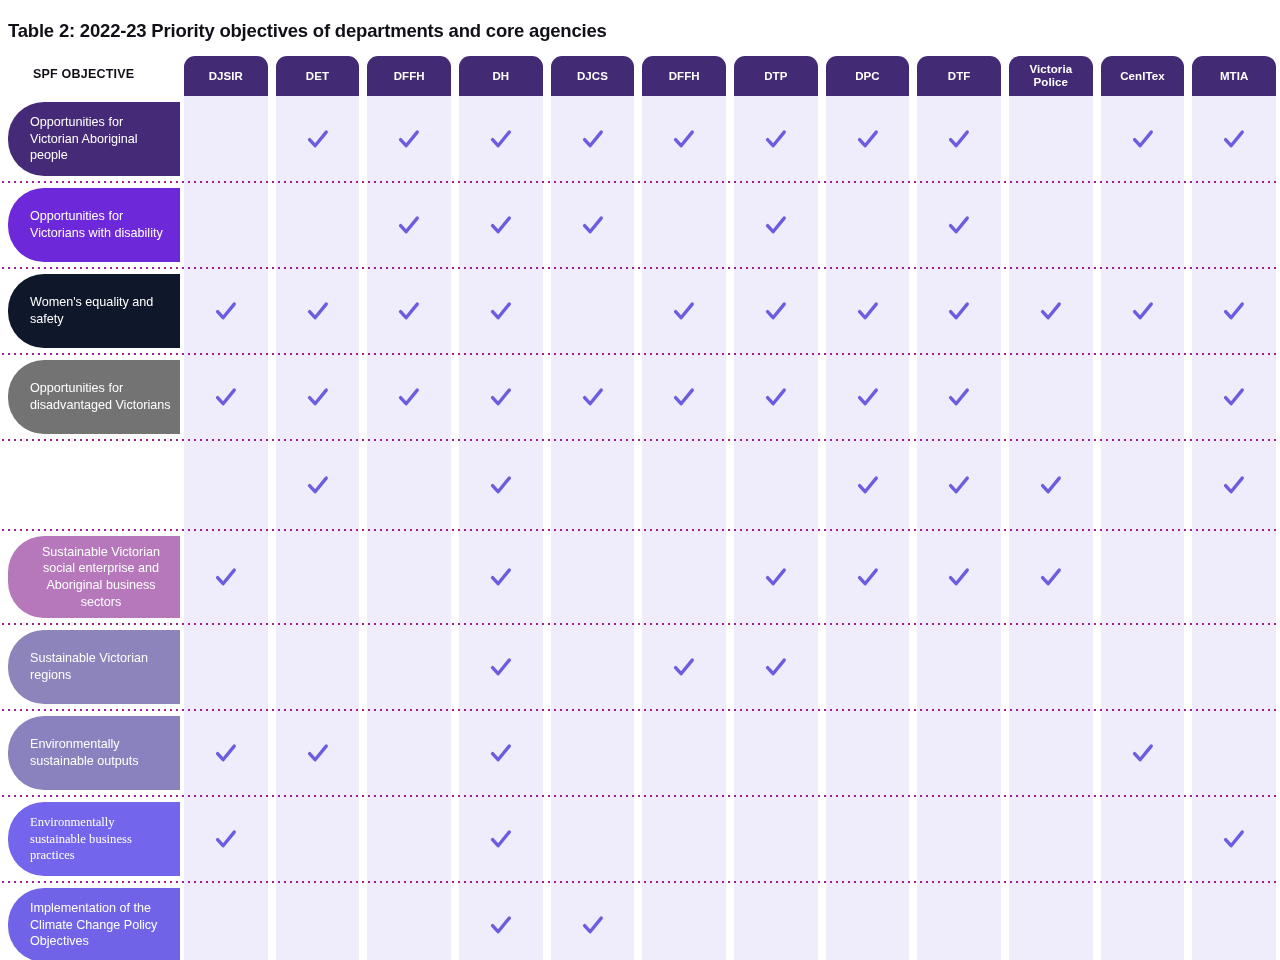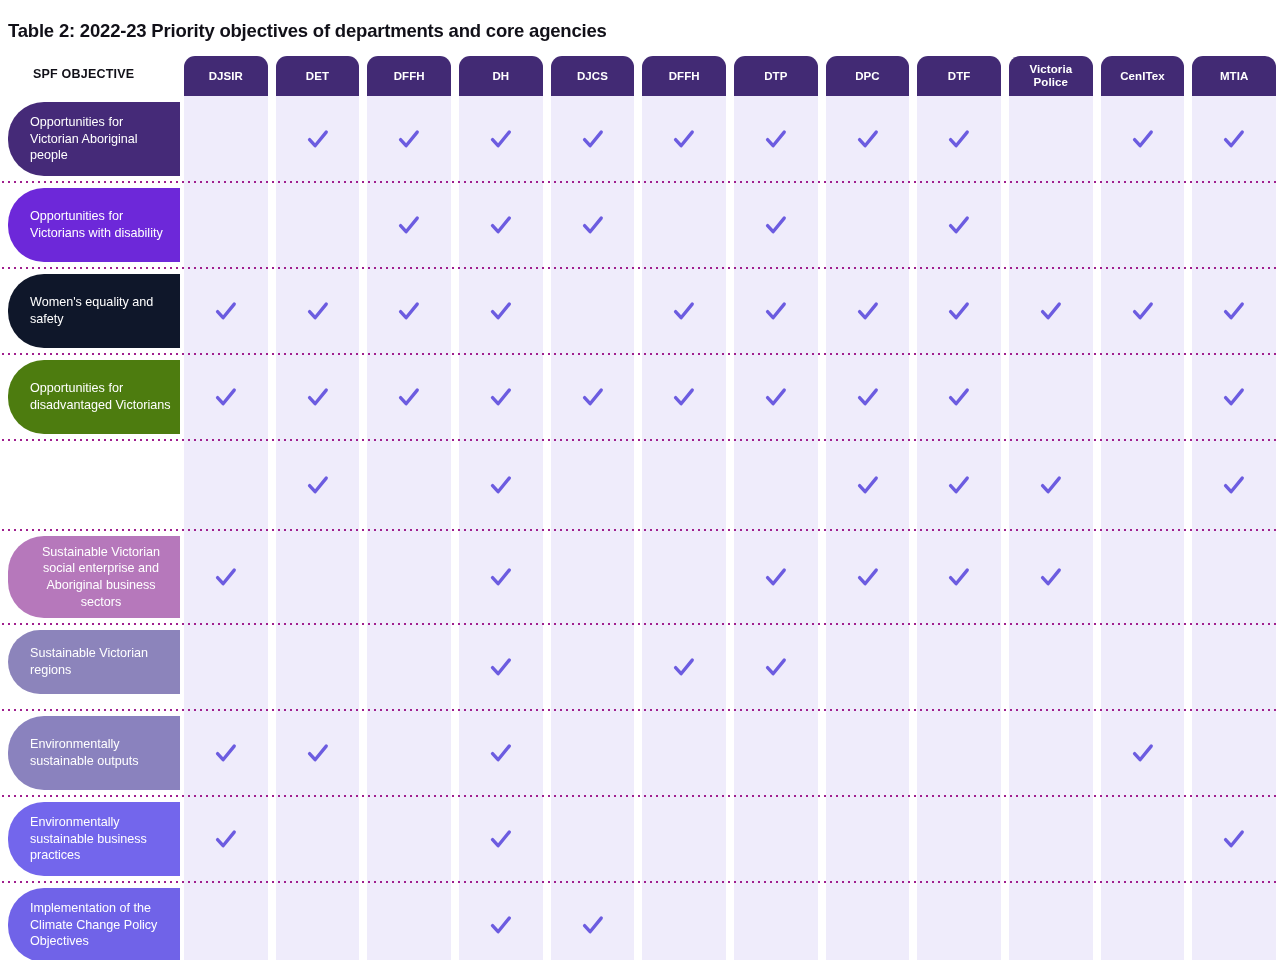--- a/index.html
+++ b/index.html
@@ -322,21 +322,21 @@
               </svg>
             </div>
             <div class="check" style="left: 1221.17px; top: 30px;">
               <svg viewBox="0 0 24 24" aria-hidden="true">
                 <path d="M4.2 12.6 L9.3 18.2 L19.6 5.6" fill="none" stroke="#6c5ce0" stroke-width="3.1" stroke-linecap="round" stroke-linejoin="round"></path>
               </svg>
             </div>
           </div>
           <div class="row-sep" style="top: 257px;"></div>
           <div class="row" style="top: 258px; height: 86px;">
-            <div class="obj-pill" style="top: 6px; height: 74px; background: #4d7c0f;">
+            <div class="obj-pill" style="top: 6px; height: 74px; background: #737373;">
               <span>Opportunities for disadvantaged Victorians</span>
             </div>
             <div class="check" style="left: 212.833px; top: 30px;">
               <svg viewBox="0 0 24 24" aria-hidden="true">
                 <path d="M4.2 12.6 L9.3 18.2 L19.6 5.6" fill="none" stroke="#6c5ce0" stroke-width="3.1" stroke-linecap="round" stroke-linejoin="round"></path>
               </svg>
             </div>
             <div class="check" style="left: 304.5px; top: 30px;">
               <svg viewBox="0 0 24 24" aria-hidden="true">
                 <path d="M4.2 12.6 L9.3 18.2 L19.6 5.6" fill="none" stroke="#6c5ce0" stroke-width="3.1" stroke-linecap="round" stroke-linejoin="round"></path>
@@ -447,21 +447,21 @@
               </svg>
             </div>
             <div class="check" style="left: 1037.83px; top: 34px;">
               <svg viewBox="0 0 24 24" aria-hidden="true">
                 <path d="M4.2 12.6 L9.3 18.2 L19.6 5.6" fill="none" stroke="#6c5ce0" stroke-width="3.1" stroke-linecap="round" stroke-linejoin="round"></path>
               </svg>
             </div>
           </div>
           <div class="row-sep" style="top: 527px;"></div>
           <div class="row" style="top: 528px; height: 86px;">
-            <div class="obj-pill" style="top: 6px; height: 64px; background: rgb(140, 132, 187);">
+            <div class="obj-pill" style="top: 6px; height: 74px; background: rgb(140, 132, 187);">
               <span>Sustainable Victorian regions</span>
             </div>
             <div class="check" style="left: 487.833px; top: 30px;">
               <svg viewBox="0 0 24 24" aria-hidden="true">
                 <path d="M4.2 12.6 L9.3 18.2 L19.6 5.6" fill="none" stroke="#6c5ce0" stroke-width="3.1" stroke-linecap="round" stroke-linejoin="round"></path>
               </svg>
             </div>
             <div class="check" style="left: 671.167px; top: 30px;">
               <svg viewBox="0 0 24 24" aria-hidden="true">
                 <path d="M4.2 12.6 L9.3 18.2 L19.6 5.6" fill="none" stroke="#6c5ce0" stroke-width="3.1" stroke-linecap="round" stroke-linejoin="round"></path>
@@ -494,21 +494,21 @@
               </svg>
             </div>
             <div class="check" style="left: 1129.5px; top: 30px;">
               <svg viewBox="0 0 24 24" aria-hidden="true">
                 <path d="M4.2 12.6 L9.3 18.2 L19.6 5.6" fill="none" stroke="#6c5ce0" stroke-width="3.1" stroke-linecap="round" stroke-linejoin="round"></path>
               </svg>
             </div>
           </div>
           <div class="row-sep" style="top: 699px;"></div>
           <div class="row" style="top: 700px; height: 86px;">
-            <div class="obj-pill" style="top: 6px; height: 74px; background: rgb(115, 102, 236);">
+            <div class="obj-pill" style="top: 6px; height: 74px; background: rgb(115, 102, 236); font-family: Liberation Serif, serif;">
               <span>Environmentally sustainable business practices</span>
             </div>
             <div class="check" style="left: 212.833px; top: 30px;">
               <svg viewBox="0 0 24 24" aria-hidden="true">
                 <path d="M4.2 12.6 L9.3 18.2 L19.6 5.6" fill="none" stroke="#6c5ce0" stroke-width="3.1" stroke-linecap="round" stroke-linejoin="round"></path>
               </svg>
             </div>
             <div class="check" style="left: 487.833px; top: 30px;">
               <svg viewBox="0 0 24 24" aria-hidden="true">
                 <path d="M4.2 12.6 L9.3 18.2 L19.6 5.6" fill="none" stroke="#6c5ce0" stroke-width="3.1" stroke-linecap="round" stroke-linejoin="round"></path>

